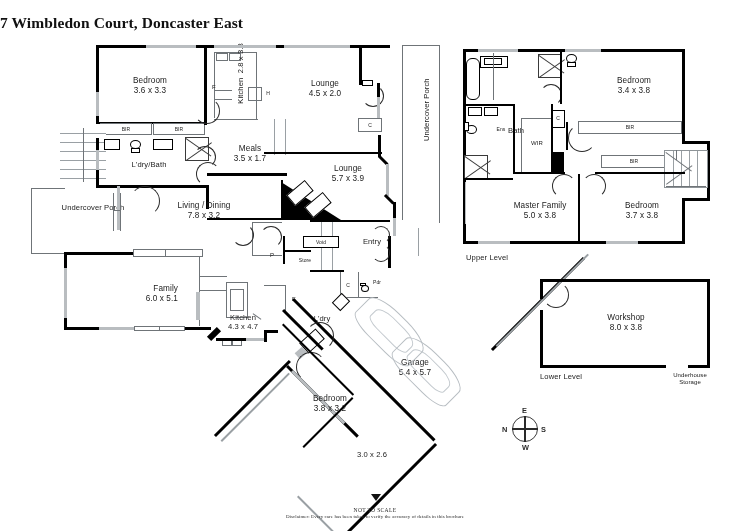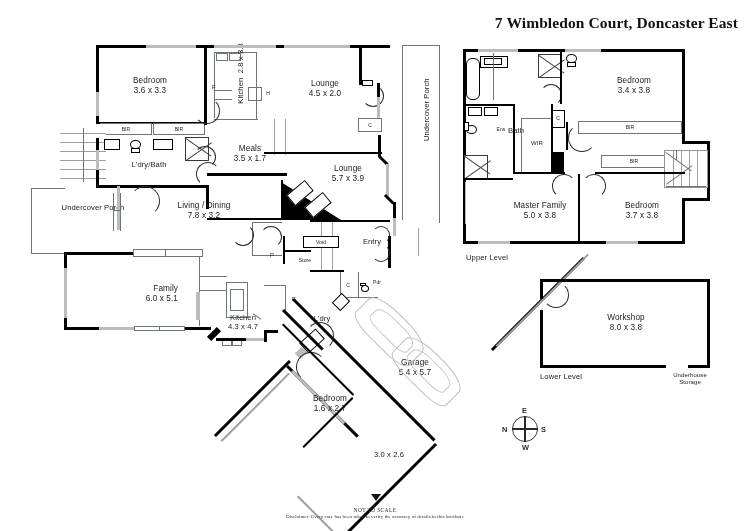--- a/index.html
+++ b/index.html
@@ -1,20 +1,20 @@
 <!DOCTYPE html>
 <html><head>
 <meta charset="utf-8">
 <style>
   html,body{margin:0;padding:0;background:#ffffff;}
   body{width:750px;height:531px;position:relative;overflow:hidden;
        font-family:"Liberation Sans",sans-serif;color:#000;}
 
   #plan-title{
-    position:absolute;left:0;top:14px;width:738px;text-align:right;
+    position:absolute;left:0;top:14px;width:738px;text-align:left;
     font-family:"Liberation Serif",serif;font-weight:bold;font-size:15.5px;
     letter-spacing:.1px;color:#111;
   }
 
   .stage{position:absolute;left:0;top:0;width:750px;height:531px;}
 
   
   .w{position:absolute;background:#000;}              
   .wt{position:absolute;background:#000;}             
   .g{position:absolute;background:#b9bdc0;}           
@@ -346,23 +346,23 @@
   <div class="w" style="left:216px;top:437px;width:3px;height:106px;
        transform:rotate(-135deg);transform-origin:left top;"></div>
   <div class="ln2" style="left:222px;top:442px;width:1.5px;height:96px;
        transform:rotate(-135deg);transform-origin:left top;"></div>
   <div class="wt" style="left:282px;top:325px;width:2px;height:100px;
        transform:rotate(-45deg);transform-origin:left top;"></div>
   <div class="wt" style="left:352px;top:397px;width:2px;height:70px;
        transform:rotate(45deg);transform-origin:left top;"></div>
   <div class="lbl big" style="left:294px;top:394px;width:72px;">
     <span>Bedroom</span><br>
-    <span>1.6 x 2.7</span>
-  </div>
-  <div class="lbl" style="left:340px;top:450px;width:64px;text-align:right;">3.0 x 2.6</div>
+    <span>3.8 x 3.2</span>
+  </div>
+  <div class="lbl" style="left:340px;top:450px;width:64px;">3.0 x 2.6</div>
   <div class="arc q-tr" style="left:306px;top:322px;width:28px;height:28px;"></div>
 </div>
 
 <div>
   <div class="w" style="left:463px;top:49px;width:222px;height:3px;"></div>
   <div class="g" style="left:478px;top:49px;width:40px;height:3px;"></div>
   <div class="g" style="left:565px;top:49px;width:36px;height:3px;"></div>
   <div class="w" style="left:463px;top:49px;width:3px;height:195px;"></div>
   <div class="g" style="left:463px;top:182px;width:3px;height:42px;"></div>
   <div class="w" style="left:463px;top:241px;width:222px;height:3px;"></div>

